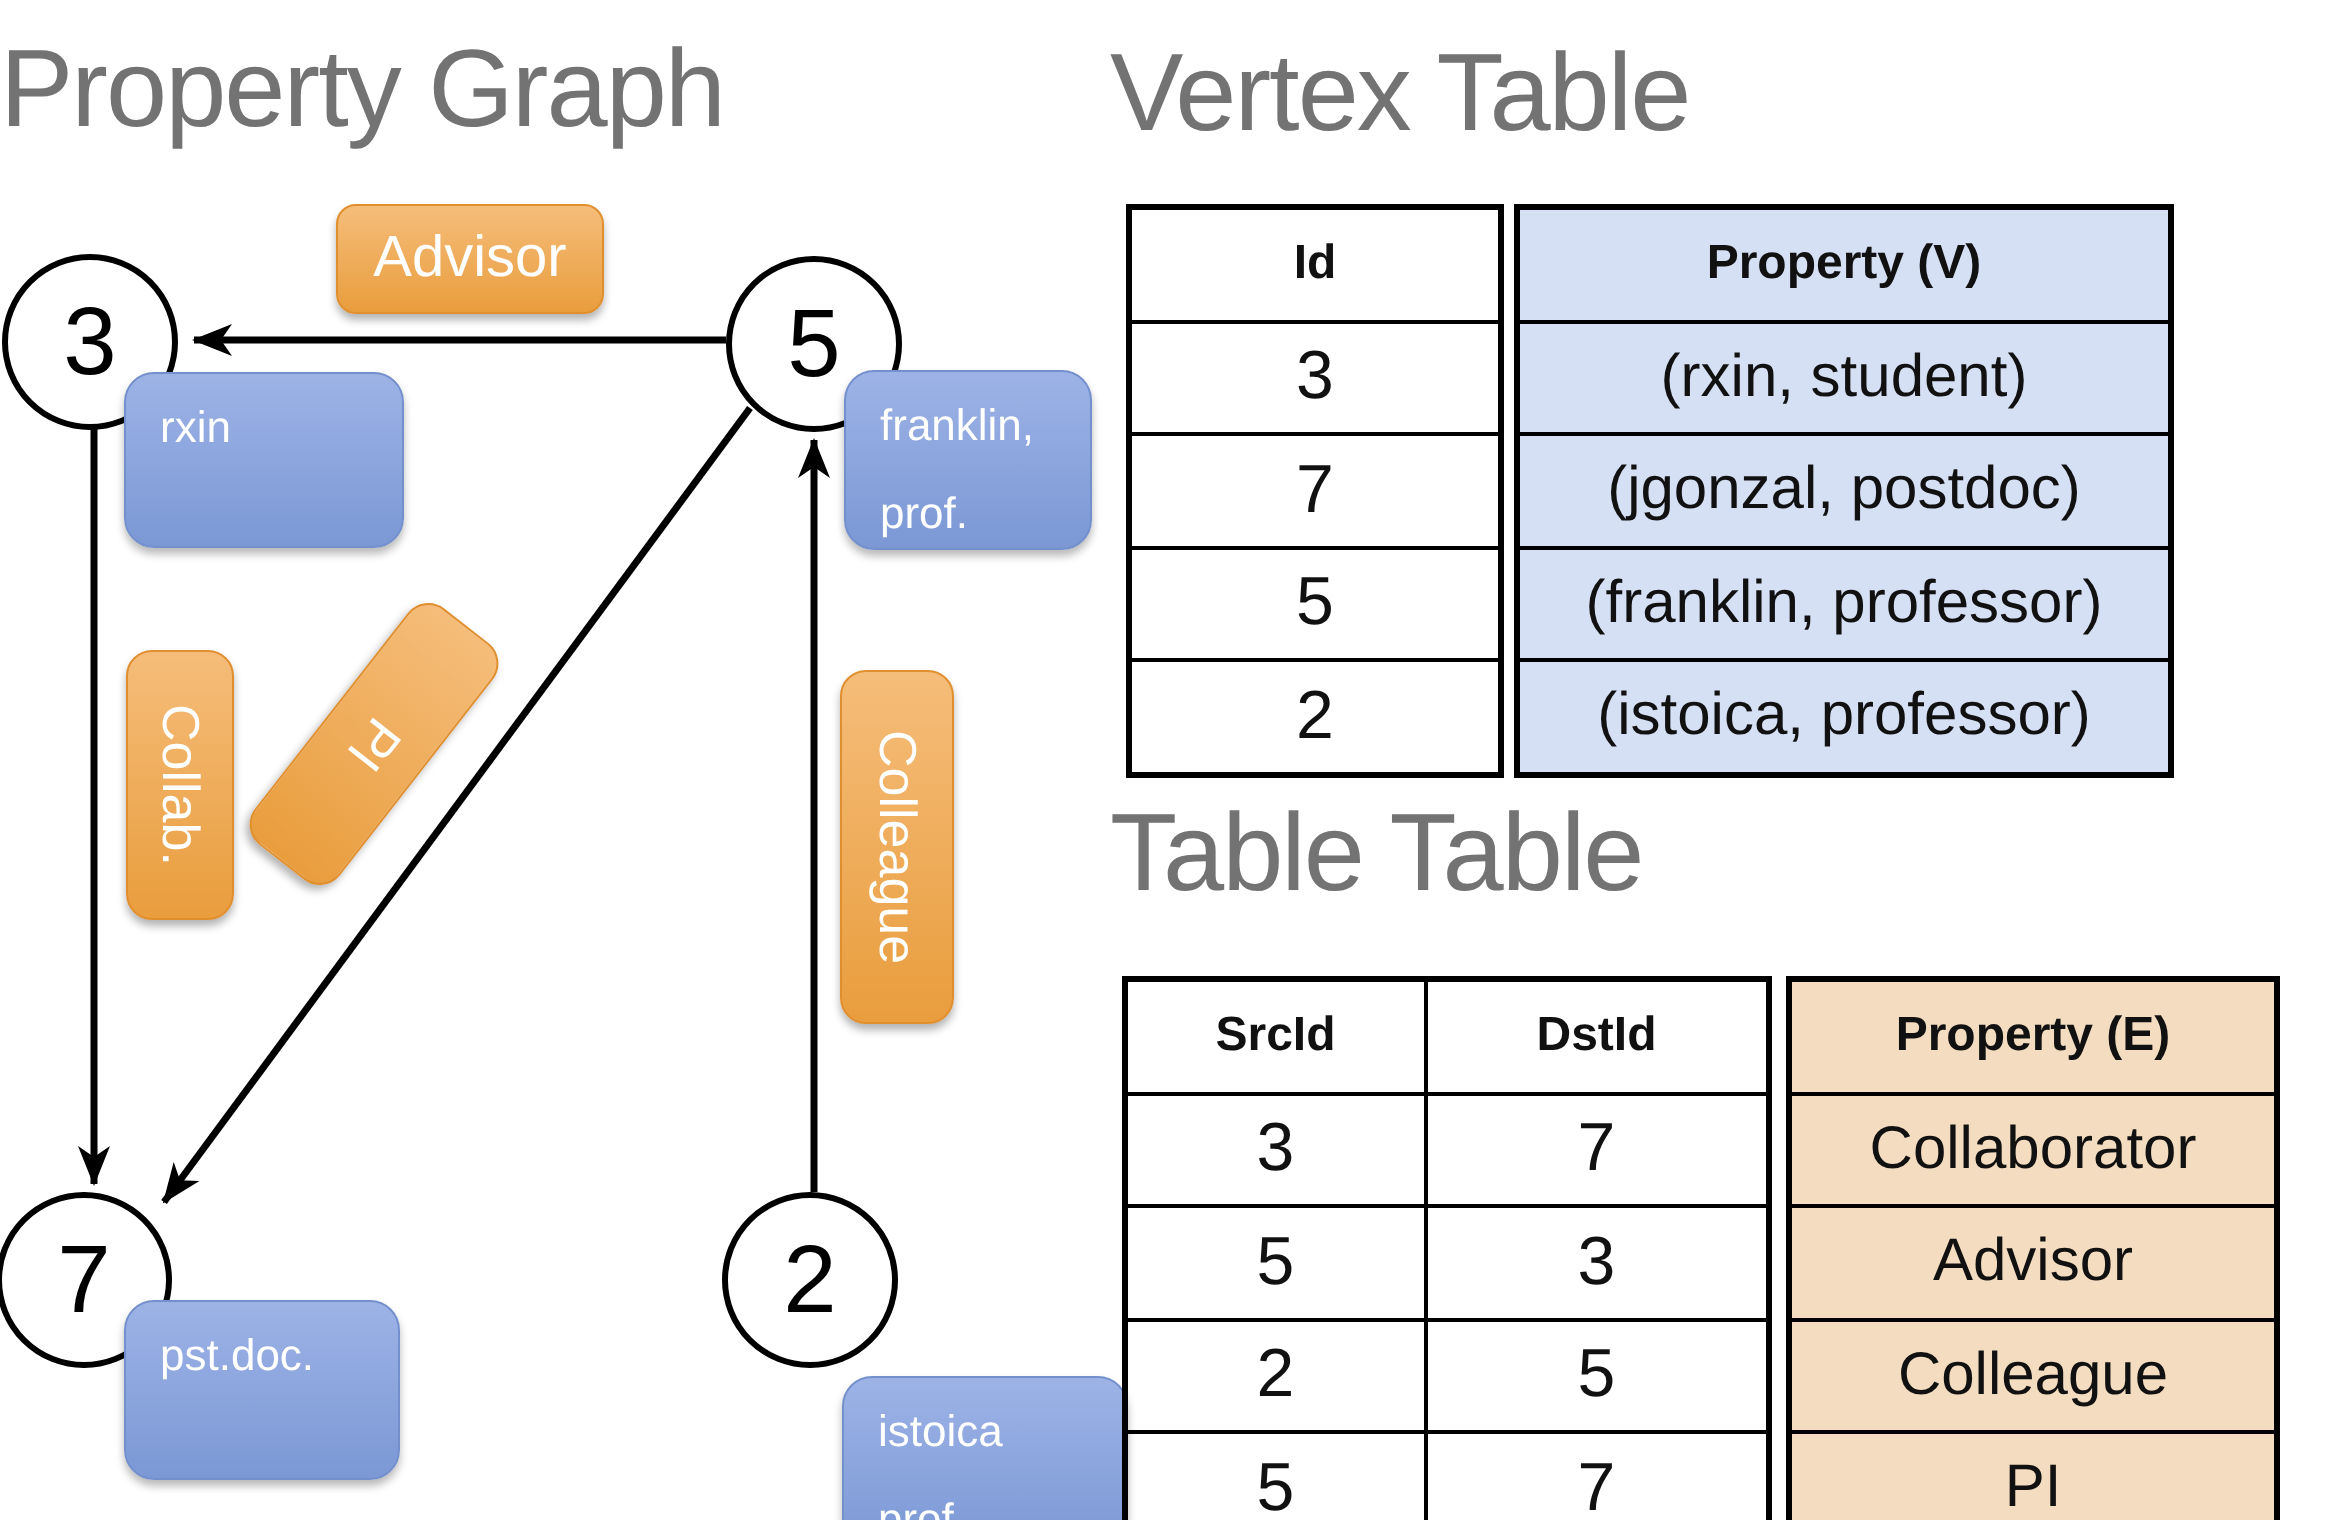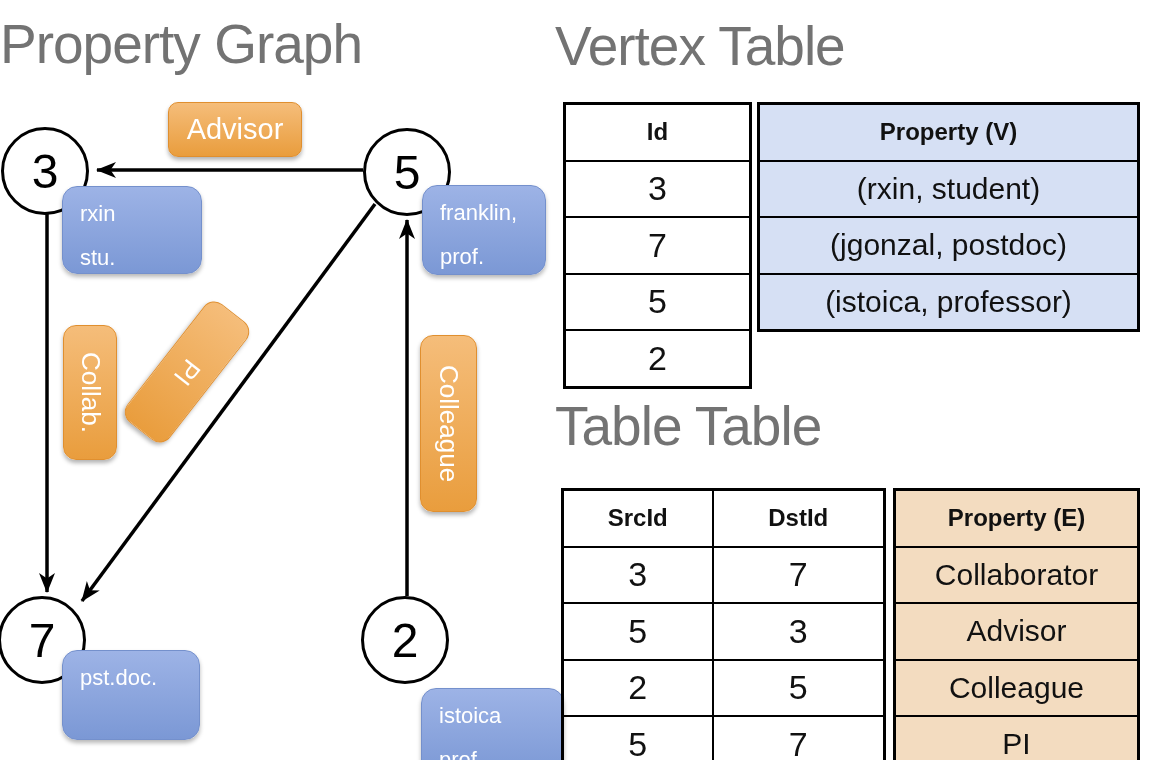--- a/index.html
+++ b/index.html
@@ -72,21 +72,21 @@
     border:2px solid #000;height:54.5px;text-align:center;vertical-align:middle;
     font-size:30px;padding:0;overflow:hidden;white-space:nowrap;
   }
   th{font-weight:bold;font-size:24px;}
   td.num{font-size:34px;font-weight:300;}
   table{border:3px solid #000;}
   .v-fill th,.v-fill td{background:#d6e0f4;}
   .e-fill th,.e-fill td{background:#f3dcc0;}
 
   #vt-id{left:8px;top:102px;width:189px;}
-  #vt-prop{left:202px;top:102px;width:383px;}
+  #vt-prop{left:202px;top:102px;width:330px;}
   #et-src{left:6px;top:488px;width:325px;}
   #et-src col.c1{width:150px;}
   #et-prop{left:338px;top:488px;width:247px;}
 </style>
 </head>
 <body>
 
 <div class="pane" id="left-pane">
 
   <div class="big-title" id="pg-title">Property Graph</div>
@@ -103,21 +103,20 @@
     <line x1="407" y1="596" x2="407" y2="220" stroke="#000" stroke-width="3.5" marker-end="url(#arrow)"></line>
   </svg>
 
   <div class="node" id="node-3">3</div>
   <div class="node" id="node-5">5</div>
   <div class="node" id="node-7">7</div>
   <div class="node" id="node-2">2</div>
 
   <div class="prop-box" id="prop-rxin">
     <div>rxin</div>
-    <div>stu.</div>
   </div>
   <div class="prop-box" id="prop-franklin">
     <div>franklin,</div>
     <div>prof.</div>
   </div>
   <div class="prop-box" id="prop-jgonzal">
     <div>pst.doc.</div>
   </div>
   <div class="prop-box" id="prop-istoica">
     <div>istoica</div>
@@ -159,20 +158,23 @@
         <tr>
           <th>Property (V)</th>
         </tr>
     <tr>
           <td>(rxin, student)</td>
         </tr>
     <tr>
           <td>(jgonzal, postdoc)</td>
         </tr>
     <tr>
+          <td>(franklin, professor)</td>
+        </tr>
+    <tr>
           <td>(istoica, professor)</td>
         </tr>
   </tbody>
     </table>
 
   <div class="big-title" id="et-title">Table Table</div>
 
   <table id="et-src">
     <colgroup>
         <col class="c1" style="width:150px">

